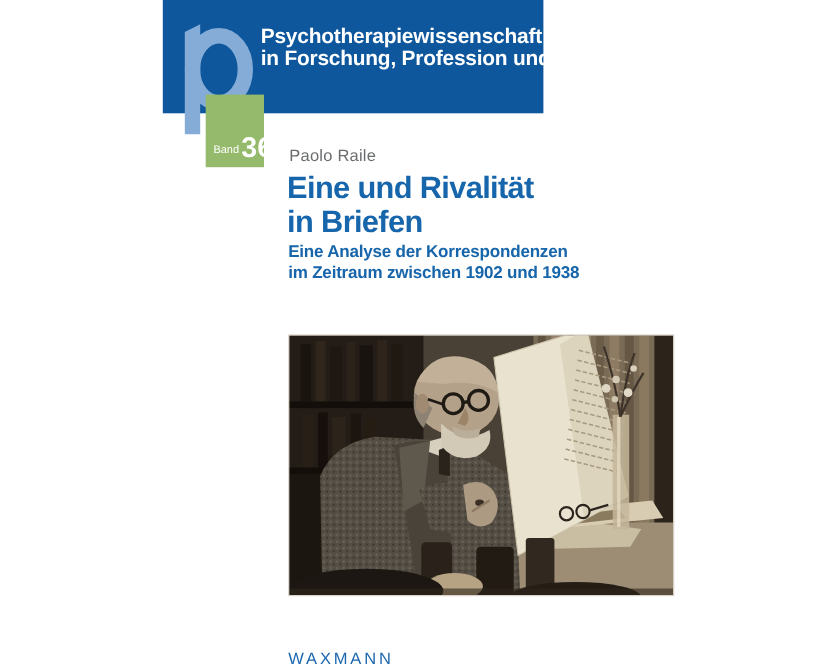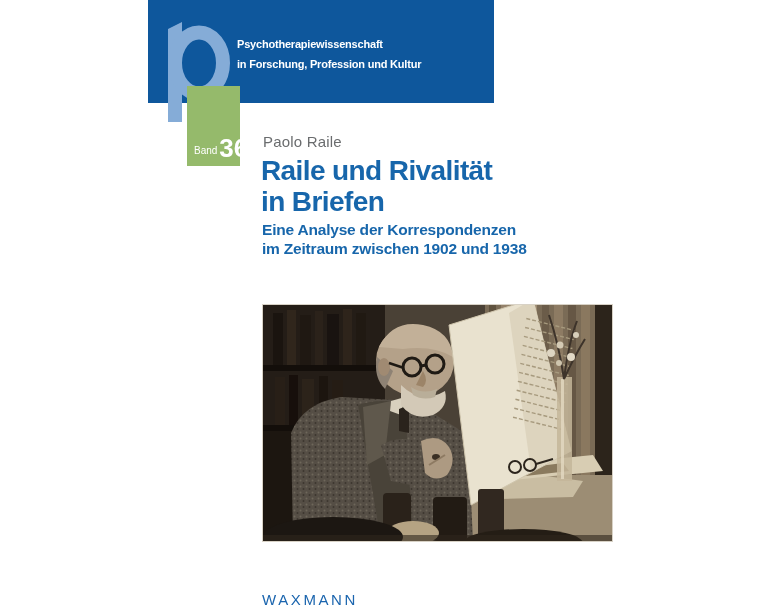--- a/index.html
+++ b/index.html
@@ -9,25 +9,25 @@
     --title-blue:#1766ab;
     --author-gray:#6a6c6e;
     --publisher-blue:#1b65ae;
   }
   *{margin:0;padding:0;box-sizing:border-box;}
   html,body{background:#ffffff;}
   body{font-family:"Liberation Sans",sans-serif;}
   .cover{position:relative;width:760px;height:608px;background:#ffffff;overflow:hidden;}
 
   .banner{position:absolute;left:148px;top:0;width:346px;height:103px;background:var(--banner-blue,#0e579c);}
-  .series-text{position:absolute;left:237px;top:34px;color:#ffffff;font-weight:bold;
-    font-size:11px;line-height:20px;letter-spacing:-0.2px;}
+  .series-text{position:absolute;left:237px;top:24px;color:#ffffff;font-weight:bold;
+    font-size:19px;line-height:20px;letter-spacing:-0.2px;}
   .logo-p{position:absolute;left:155px;top:16px;width:84px;height:112px;}
 
-  .band-square{position:absolute;left:187px;top:86px;width:53px;height:80px;
+  .band-square{position:absolute;left:187px;top:86px;width:53px;height:66px;
     background:var(--band-green,#95ba6b);color:#ffffff;display:flex;align-items:flex-end;
     padding:0 0 5px 7px;}
   .band-square .band-word{font-size:10px;line-height:12px;padding-bottom:4px;}
   .band-square .band-num{font-size:26px;line-height:26px;font-weight:bold;margin-left:2px;margin-top:16px;}
 
   .author{position:absolute;left:263px;top:133px;font-size:15px;color:var(--author-gray,#6a6c6e);letter-spacing:0.2px;}
   .title{position:absolute;left:261px;top:155px;color:var(--title-blue,#1766ab);
     font-weight:bold;font-size:28px;line-height:31px;letter-spacing:-0.6px;}
   .subtitle{position:absolute;left:262px;top:220px;color:var(--title-blue,#1766ab);
     font-weight:bold;font-size:15.5px;line-height:19px;letter-spacing:-0.2px;}
@@ -57,21 +57,21 @@
   </div>
 
   <div class="band-square">
     <span class="band-word">Band</span>
     <span class="band-num">36</span>
   </div>
 
   <div class="author">Paolo Raile</div>
 
   <div class="title">
-    <div>Raile und Rivalität</div>
+    <div>Eine und Rivalität</div>
     <div>in Briefen</div>
   </div>
 
   <div class="subtitle">
     <div>Eine Analyse der Korrespondenzen</div>
     <div>im Zeitraum zwischen 1902 und 1938</div>
   </div>
 
   <figure class="photo">
     <svg viewBox="0 0 349 236" preserveAspectRatio="none" aria-hidden="true">

